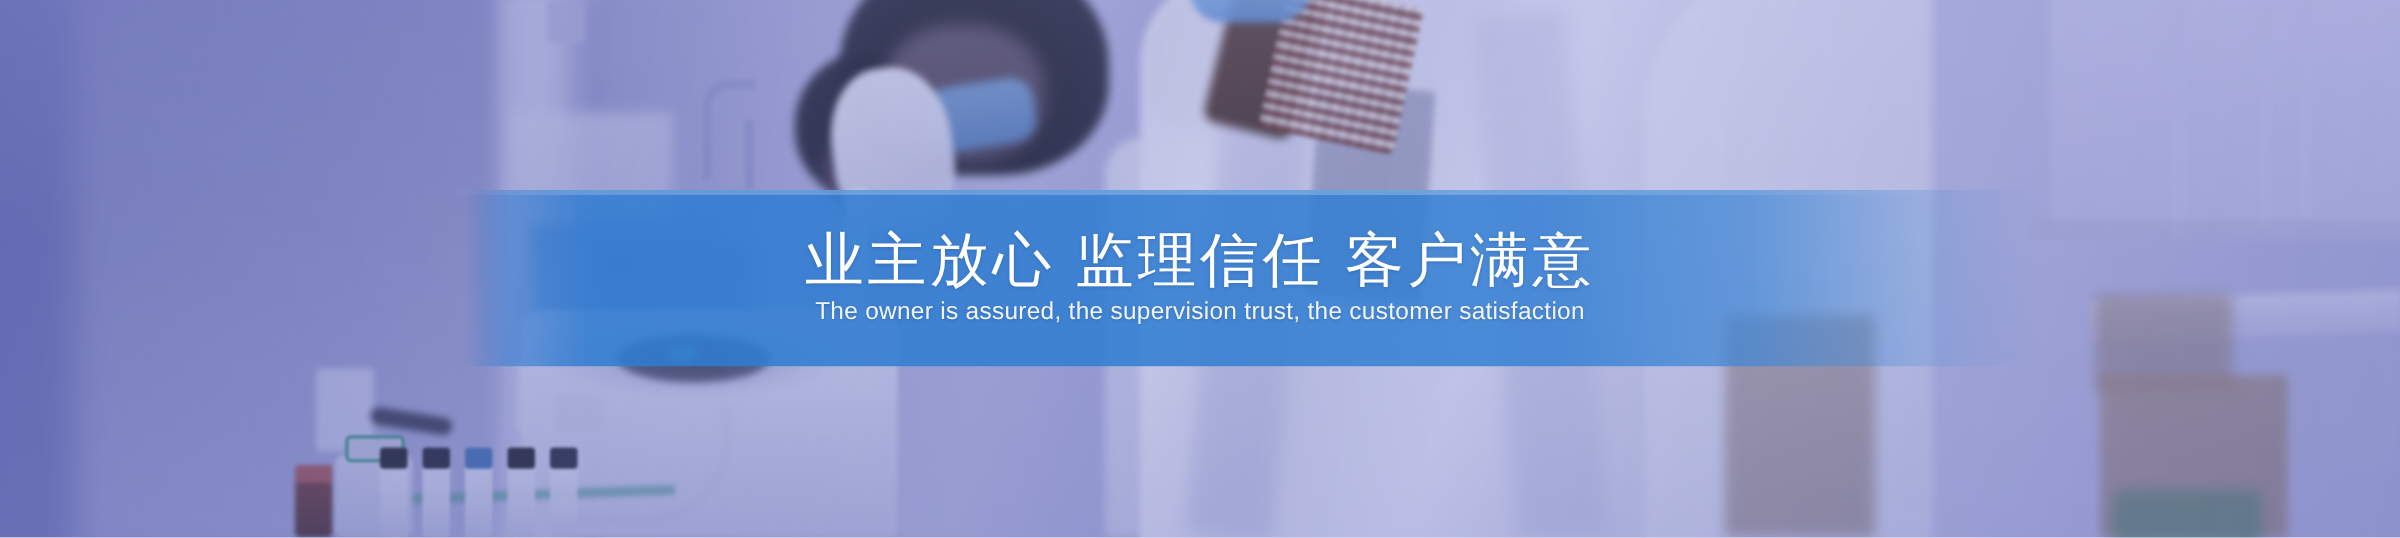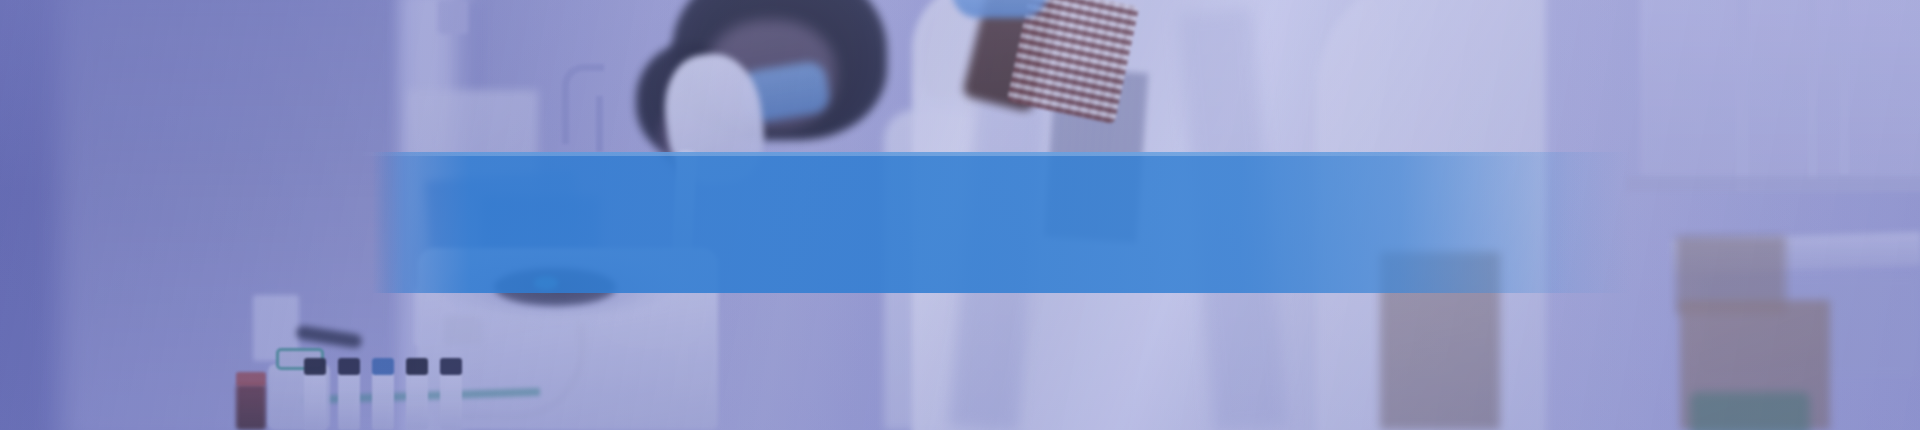--- a/index.html
+++ b/index.html
@@ -486,15 +486,17 @@
       </div>
 
     <div class="grade"></div>
     <div class="grade2"></div>
   </div>
 
   <div class="band"></div>
   <div class="band-top-hl"></div>
 
   <div class="caption">
+    <div class="headline">业主放心 监理信任  客户满意</div>
+    <div class="subline">The owner is assured, the supervision trust, the customer satisfaction</div>
   </div>
 
 </div>
 
 </body></html>

